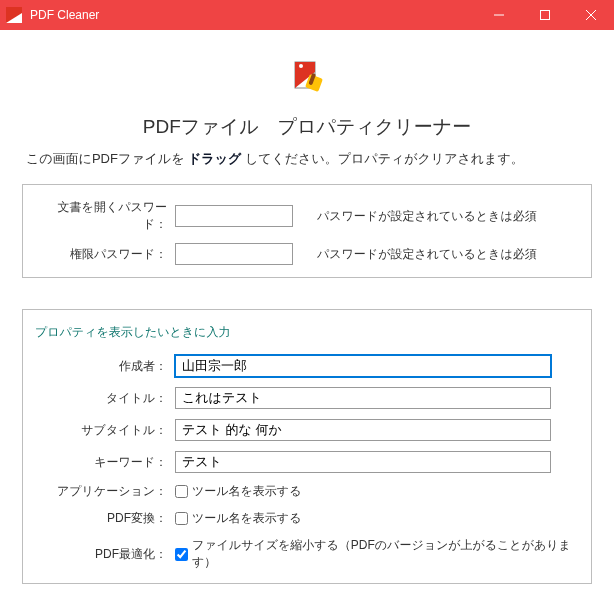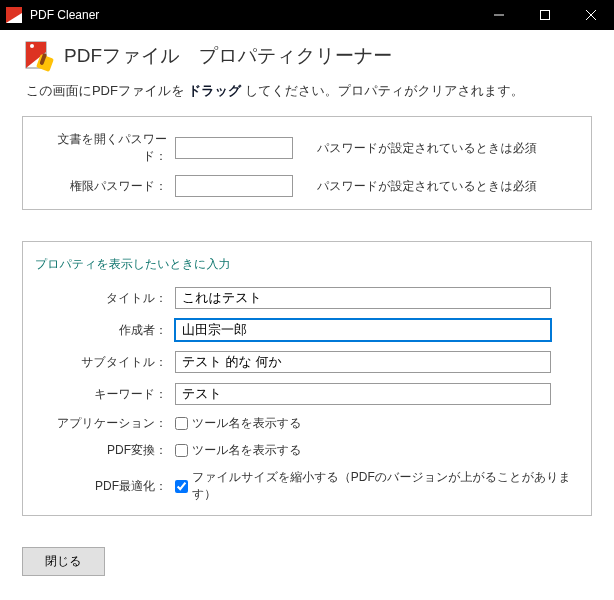--- a/index.html
+++ b/index.html
@@ -5,21 +5,21 @@
     * { box-sizing: border-box; margin: 0; padding: 0; }
     body {
       font-family: "Meiryo UI", "Yu Gothic UI", "MS UI Gothic", sans-serif;
       font-size: 12px;
       background: #fff;
       width: 614px;
       height: 600px;
       overflow: hidden;
     }
     .titlebar {
-      background: #000000;
+      background: #ef4444;
       color: #fff;
       height: 30px;
       display: flex;
       align-items: center;
       padding-left: 6px;
     }
     .app-icon {
       width: 16px; height: 16px;
       margin-right: 8px;
       display: inline-flex;
@@ -40,23 +40,24 @@
       font-size: 12px;
       font-family: Arial, sans-serif;
     }
     .content {
       padding: 10px 22px 14px 22px;
       background: #fff;
     }
     .header-row {
       display: flex;
       align-items: center;
-      gap: 10px;
-      margin-top: 0;
+      gap: 22px;
+      margin-top: 20px;
       margin-bottom: 10px;
+      flex-direction: column;
     }
     .header-icon { width: 32px; height: 32px; }
     .header-title {
       font-size: 19px;
       color: #333;
       font-weight: normal;
     }
     .instruction {
       font-size: 13px;
       color: #333;
@@ -205,30 +206,30 @@
         <input type="password" class="pw-input" value="" style="">
         <span class="hint">パスワードが設定されているときは必須</span>
       </div>
     </div>
   </fieldset>
 
   <fieldset>
     <div class="legend-text">プロパティを表示したいときに入力</div>
 
     <div class="row">
+      <div class="label-col">作成者：</div>
+      <div class="field-col">
+        <input type="text" class="long-input focused" value="山田宗一郎" style="">
+      </div>
+    </div>
+
+    <div class="row">
       <div class="label-col">タイトル：</div>
       <div class="field-col">
         <input type="text" class="long-input" value="これはテスト" style="">
-      </div>
-    </div>
-
-    <div class="row">
-      <div class="label-col">作成者：</div>
-      <div class="field-col">
-        <input type="text" class="long-input focused" value="山田宗一郎" style="">
       </div>
     </div>
 
     <div class="row">
       <div class="label-col">サブタイトル：</div>
       <div class="field-col">
         <input type="text" class="long-input" value="テスト 的な 何か" style="">
       </div>
     </div>
 

